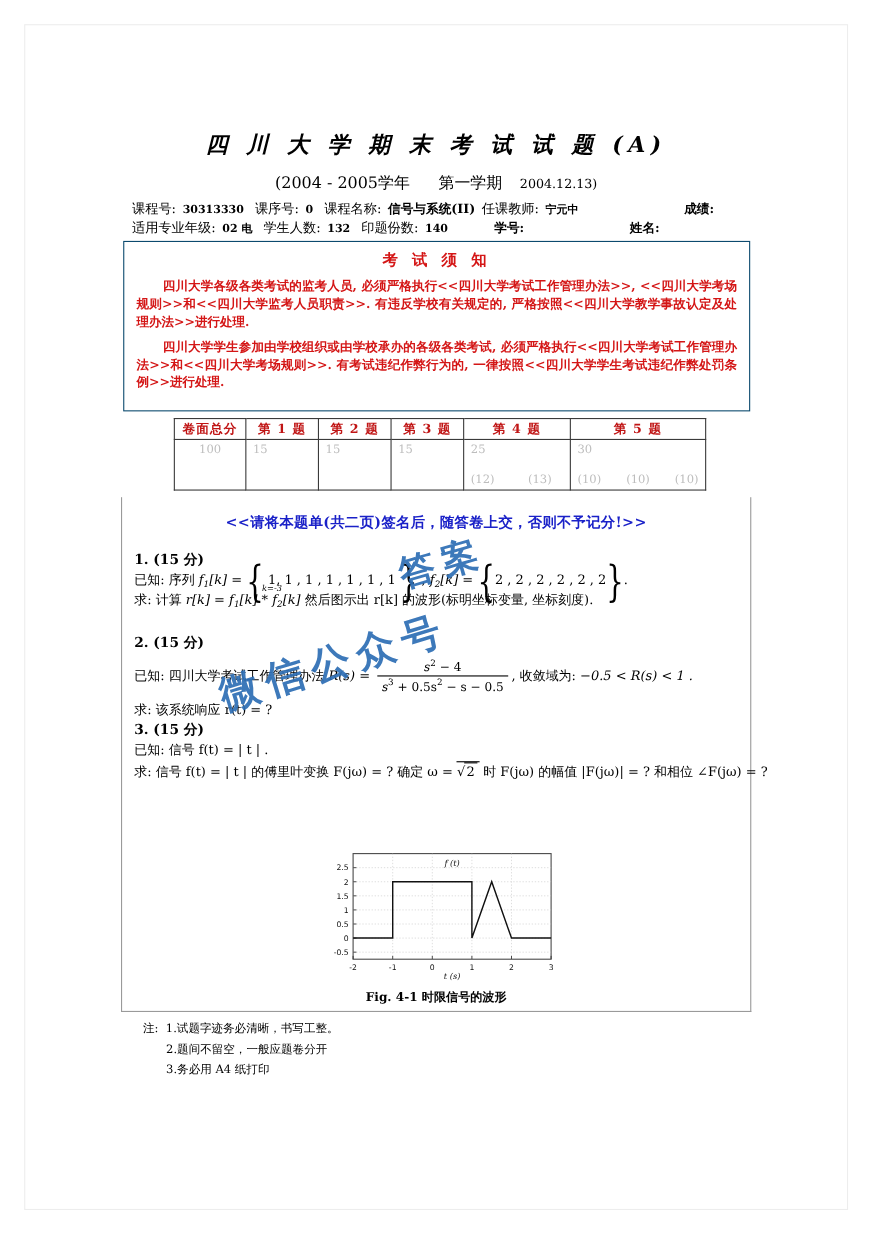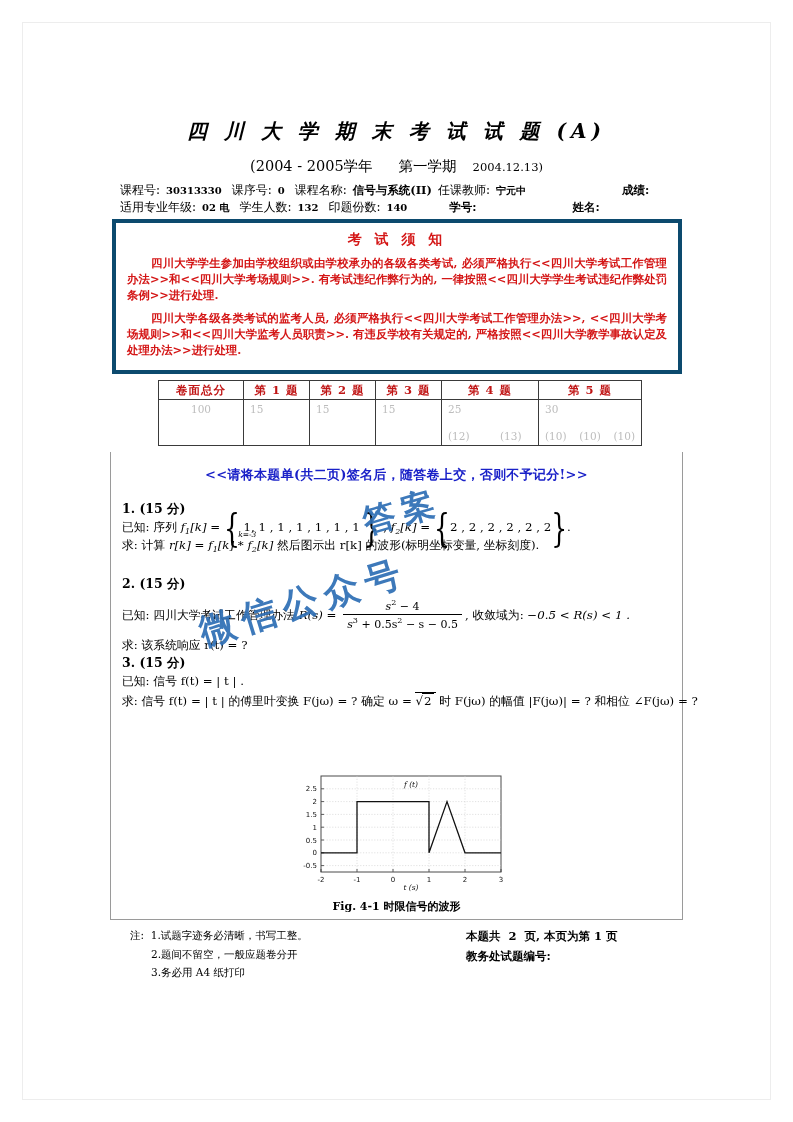--- a/index.html
+++ b/index.html
@@ -73,21 +73,21 @@
   .sp40 { display:inline-block; width: 42px; }
   .sp90 { display:inline-block; width: 96px; }
 
   
   .notice {
     position: absolute;
     left: 112px;
     top: 219px;
     width: 570px;
     height: 155px;
-    border: 4px solid #0c4a6e;
+    border: 1px solid #0c4a6e;
     box-sizing: border-box;
     color: #d41616;
     font-family: "DejaVu Serif", "Liberation Serif", serif;
   }
   .notice-title {
     text-align: center;
     font-weight: bold;
     font-size: 14px;
     letter-spacing: 4px;
     margin-top: 8px;
@@ -315,28 +315,28 @@
   <div class="meta row1">
     <span class="lbl">课程号:</span><span class="sp6"></span><span class="val">30313330</span><span class="sp10"></span><span class="lbl">课序号:</span><span class="sp6"></span><span class="val">0</span><span class="sp10"></span><span class="lbl">课程名称:</span><span class="sp6"></span><span class="b">信号与系统(II)</span><span class="sp6"></span><span class="lbl">任课教师:</span><span class="sp6"></span><span class="val">宁元中</span><span class="sp90"></span><span class="b">成绩:</span>
   </div>
 
   <div class="meta row2">
     <span class="lbl">适用专业年级:</span><span class="sp6"></span><span class="val">02 电</span><span class="sp10"></span><span class="lbl">学生人数:</span><span class="sp6"></span><span class="val">132</span><span class="sp10"></span><span class="lbl">印题份数:</span><span class="sp6"></span><span class="val">140</span><span class="sp40"></span><span class="b">学号:</span><span class="sp90"></span><span class="b">姓名:</span>
   </div>
 
   <div class="notice">
     <div class="notice-title">考 试 须 知</div>
+    <div class="notice-p">四川大学各级各类考试的监考人员, 必须严格执行&lt;&lt;四川大学考试工作管理办法&gt;&gt;, &lt;&lt;四川大学考场规则&gt;&gt;和&lt;&lt;四川大学监考人员职责&gt;&gt;. 有违反学校有关规定的, 严格按照&lt;&lt;四川大学教学事故认定及处理办法&gt;&gt;进行处理.</div>
     <div class="notice-p">四川大学学生参加由学校组织或由学校承办的各级各类考试, 必须严格执行&lt;&lt;四川大学考试工作管理办法&gt;&gt;和&lt;&lt;四川大学考场规则&gt;&gt;. 有考试违纪作弊行为的, 一律按照&lt;&lt;四川大学学生考试违纪作弊处罚条例&gt;&gt;进行处理.</div>
-    <div class="notice-p">四川大学各级各类考试的监考人员, 必须严格执行&lt;&lt;四川大学考试工作管理办法&gt;&gt;, &lt;&lt;四川大学考场规则&gt;&gt;和&lt;&lt;四川大学监考人员职责&gt;&gt;. 有违反学校有关规定的, 严格按照&lt;&lt;四川大学教学事故认定及处理办法&gt;&gt;进行处理.</div>
   </div>
 
   <table class="score-table">
     <tbody>
         <tr>
-      <th style="width:85px">卷面总分</th>
+      <th style="width:65px">卷面总分</th>
       <th style="width:66px">第 1 题</th>
       <th style="width:66px">第 2 题</th>
       <th style="width:66px">第 3 题</th>
       <th style="width:97px">第 4 题</th>
       <th>第 5 题</th>
     </tr>
     <tr>
       <td class="body">
         <span class="top ctr">100</span>
       </td>
@@ -484,20 +484,16 @@
   </div>
 
   <div class="fig-caption">Fig. 4-1  时限信号的波形</div>
 
   <div class="footer-left">
     <div><span>注:</span>&nbsp;&nbsp;<span>1.试题字迹务必清晰，书写工整。</span></div>
     <div style="padding-left:21px">2.题间不留空，一般应题卷分开</div>
     <div style="padding-left:21px">3.务必用 A4 纸打印</div>
   </div>
 
-  <div class="footer-right">
-    <div><span>本题共</span>&nbsp;&nbsp;<span class="n">2</span>&nbsp;&nbsp;<span>页, 本页为第</span>&nbsp;<span class="n">1</span>&nbsp;<span>页</span></div>
-    <div>教务处试题编号:</div>
-  </div>
 
   <div class="wm wm1">答案</div>
   <div class="wm wm2">微信公众号</div>
 </div>
 
 </body></html>

